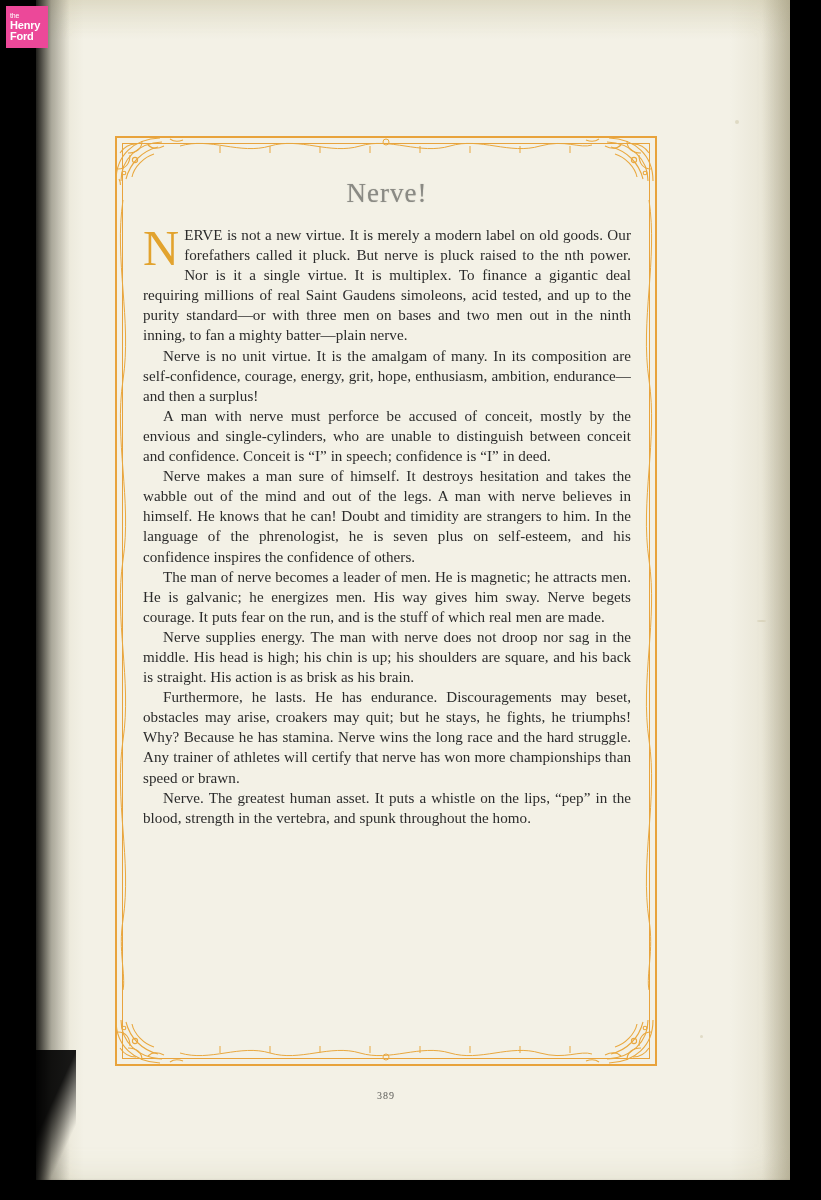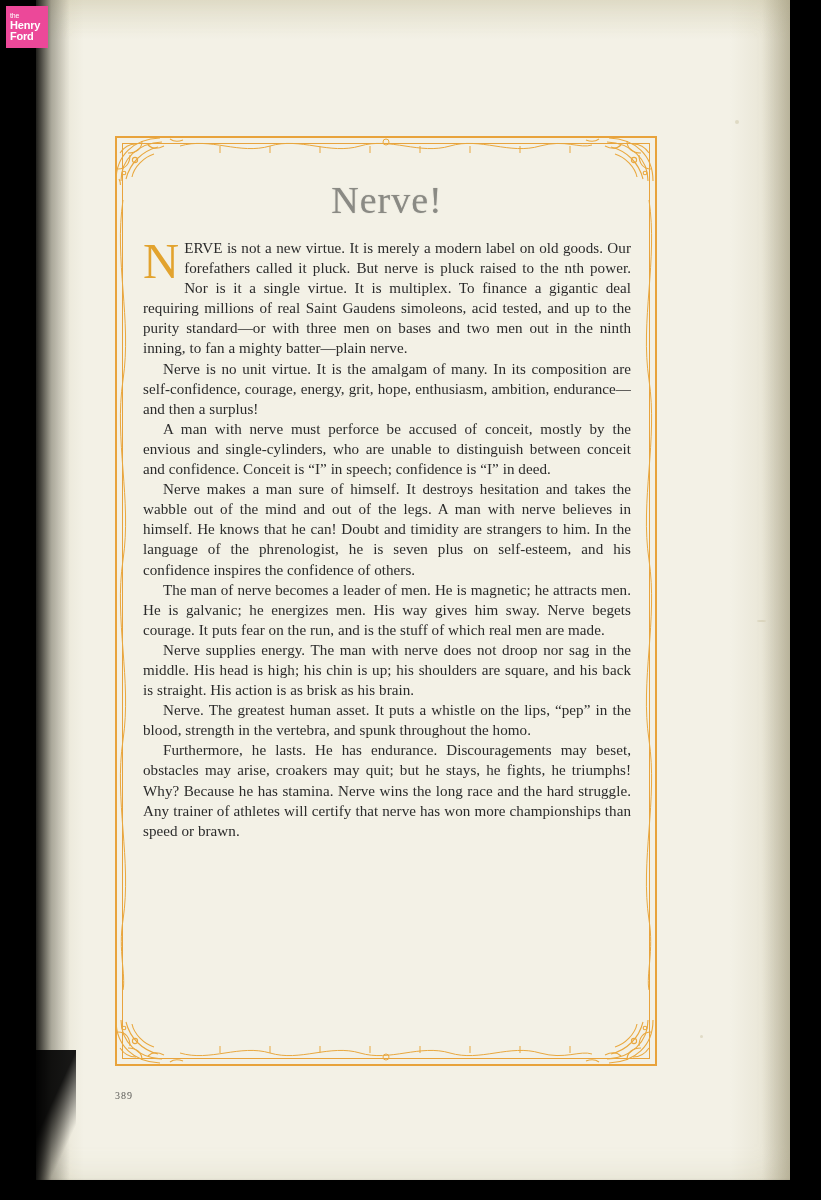--- a/index.html
+++ b/index.html
@@ -127,21 +127,21 @@
   
   #text-col {
     position: absolute;
     left: 143px;
     top: 178px;
     width: 488px;
   }
   #title {
     text-align: center;
     font-family: "Liberation Serif", serif;
-    font-size: 38px;
+    font-size: 27px;
     color: #8a8a84;
     letter-spacing: 1px;
     margin: 0 0 16px 0;
     font-weight: normal;
     text-shadow: 0 0 1px rgba(120,120,112,0.5);
   }
   .para {
     font-size: 15.1px;
     line-height: 20.1px;
     color: #2b2b2b;
@@ -160,20 +160,21 @@
     color: #e2a32e;
     font-family: "Liberation Serif", serif;
     padding: 2px 5px 0 0;
     margin-top: 1px;
   }
   #folio {
     position: absolute;
     left: 0;
     top: 0;
     width: 100%;
+    text-align: center;
     font-size: 10px;
     color: #5a5a56;
     letter-spacing: 1px;
   }
   #folio-wrap {
     position: absolute;
     left: 115px;
     top: 1090px;
     width: 542px;
     height: 14px;
@@ -290,19 +291,19 @@
 
 <div id="text-col">
   <h1 id="title">Nerve!</h1>
 
   <p class="para first"><span class="dropcap">N</span><span>ERVE is not a new virtue. It is merely a modern label on old goods. Our forefathers called it pluck. But nerve is pluck raised to the nth power. Nor is it a single virtue. It is multiplex. To finance a gigantic deal requiring millions of real Saint Gaudens simoleons, acid tested, and up to the purity standard—or with three men on bases and two men out in the ninth inning, to fan a mighty batter—plain nerve.</span></p>
   <p class="para">Nerve is no unit virtue. It is the amalgam of many. In its composition are self-confidence, courage, energy, grit, hope, enthusiasm, ambition, endurance—and then a surplus!</p>
   <p class="para">A man with nerve must perforce be accused of conceit, mostly by the envious and single-cylinders, who are unable to distinguish between conceit and confidence. Conceit is “I” in speech; confidence is “I” in deed.</p>
   <p class="para">Nerve makes a man sure of himself. It destroys hesitation and takes the wabble out of the mind and out of the legs. A man with nerve believes in himself. He knows that he can! Doubt and timidity are strangers to him. In the language of the phrenologist, he is seven plus on self-esteem, and his confidence inspires the confidence of others.</p>
   <p class="para">The man of nerve becomes a leader of men. He is magnetic; he attracts men. He is galvanic; he energizes men. His way gives him sway. Nerve begets courage. It puts fear on the run, and is the stuff of which real men are made.</p>
   <p class="para">Nerve supplies energy. The man with nerve does not droop nor sag in the middle. His head is high; his chin is up; his shoulders are square, and his back is straight. His action is as brisk as his brain.</p>
+  <p class="para">Furthermore, he lasts. He has endurance. Discouragements may beset, obstacles may arise, croakers may quit; but he stays, he fights, he triumphs! Why? Because he has stamina. Nerve wins the long race and the hard struggle. Any trainer of athletes will certify that nerve has won more championships than speed or brawn.</p>
   <p class="para">Nerve. The greatest human asset. It puts a whistle on the lips, “pep” in the blood, strength in the vertebra, and spunk throughout the homo.</p>
-  <p class="para">Furthermore, he lasts. He has endurance. Discouragements may beset, obstacles may arise, croakers may quit; but he stays, he fights, he triumphs! Why? Because he has stamina. Nerve wins the long race and the hard struggle. Any trainer of athletes will certify that nerve has won more championships than speed or brawn.</p>
 </div>
 
 <div id="folio-wrap">
   <div id="folio">389</div>
 </div>
 
 </body></html>

